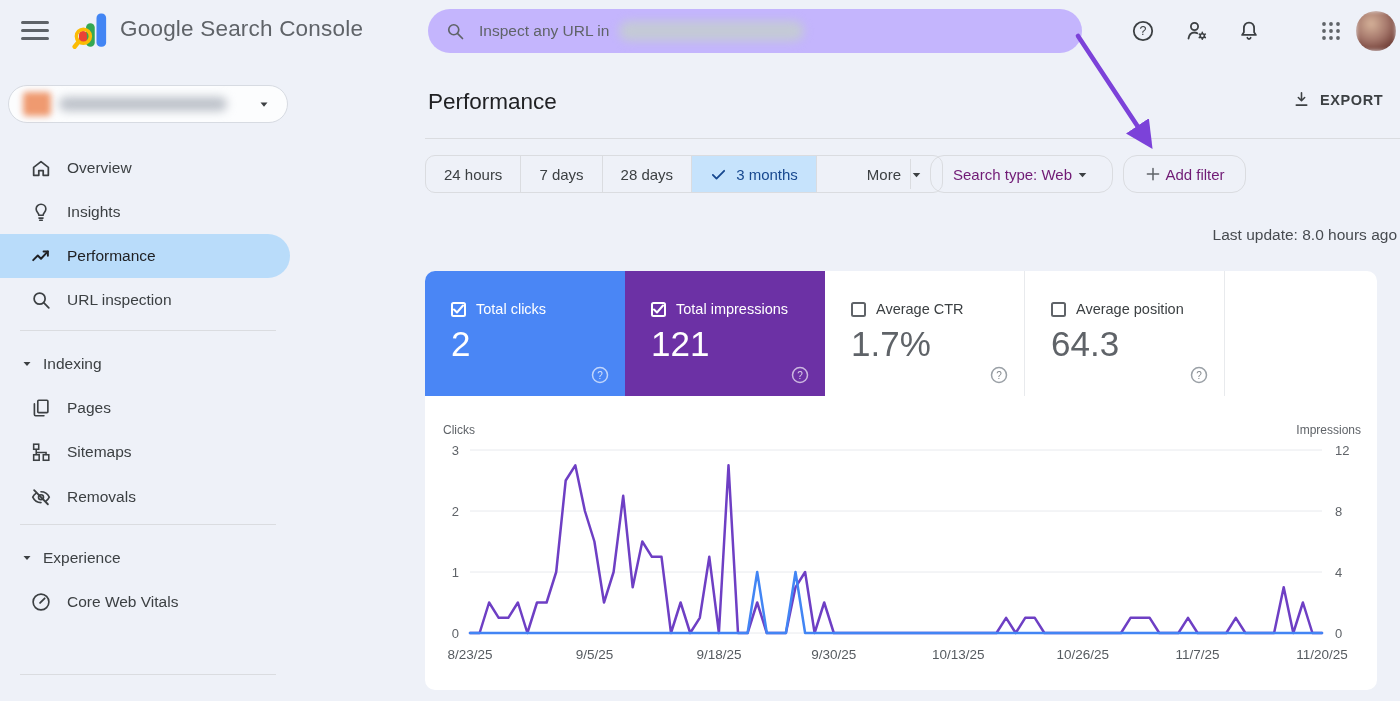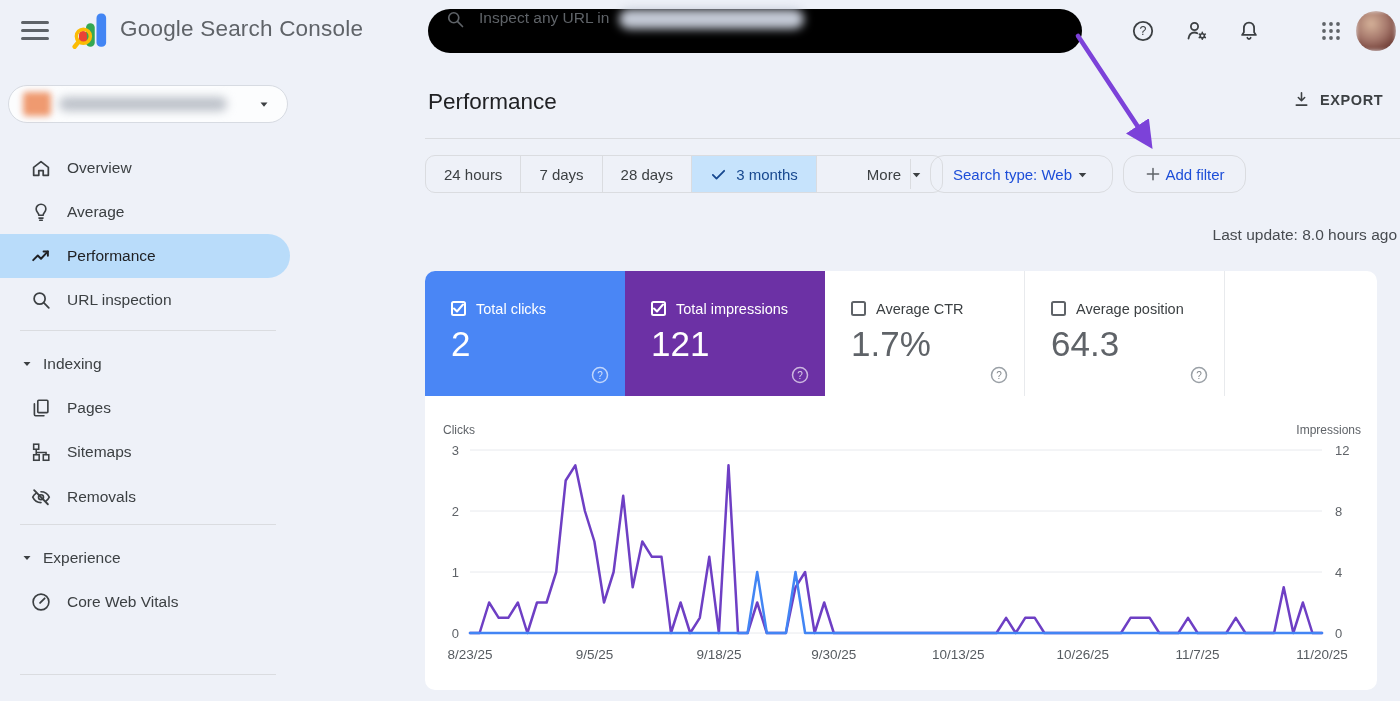--- a/index.html
+++ b/index.html
@@ -6,21 +6,21 @@
   html,body { width:1400px; height:701px; }
   body { font-family:"Liberation Sans", sans-serif; }
   #screen { position:relative; width:1400px; height:701px; background:#eef1f8; overflow:hidden; }
 
   
   .topbar { position:absolute; left:0; top:0; width:1400px; height:62px; }
   .hamburger { position:absolute; left:21px; top:21px; width:28px; height:20px; cursor:pointer; }
   .hamburger span { display:block; height:2.6px; background:#5f6368; border-radius:2px; margin-bottom:5.6px; }
   .logo { position:absolute; left:72px; top:10px; width:42px; height:42px; }
   .app-title { position:absolute; left:120px; top:16px; font-size:22.5px; color:#5f6368; letter-spacing:.2px; }
-  .searchbar { position:absolute; left:428px; top:9px; width:654px; height:44px; background:#000000; border-radius:22px; display:flex; cursor:text; }
+  .searchbar { position:absolute; left:428px; top:9px; width:654px; height:44px; background:#c4b5fd; border-radius:22px; display:flex; align-items:center; cursor:text; }
   .searchbar .s-icon { margin-left:17px; width:20px; height:20px; }
   .searchbar .ph { margin-left:14px; font-size:15.5px; color:#5f6368; white-space:nowrap; }
   .searchbar .blurblob { margin-left:10px; width:185px; height:20px; border-radius:10px; background:#c4cad6; filter:blur(5px); }
   .tb-icon { position:absolute; top:19px; width:24px; height:24px; cursor:pointer; }
   .avatar { position:absolute; left:1356px; top:11px; width:40px; height:40px; border-radius:50%; overflow:hidden; cursor:pointer; }
   .avatar div { width:100%; height:100%; background:radial-gradient(circle at 38% 32%, #d6b39a 0%, #a4766a 45%, #76443c 75%, #5d3a36 100%); filter:blur(2px); }
 
   
   .sidebar { position:absolute; left:0; top:62px; width:290px; height:639px; }
   .prop-pill { position:absolute; left:8px; top:23px; width:280px; height:38px; background:#fcfdfe; border:1px solid #d7dbe2; border-radius:19px; display:flex; align-items:center; cursor:pointer; }
@@ -43,34 +43,34 @@
   .export-btn .lbl { font-size:14.5px; font-weight:600; letter-spacing:.6px; color:#3c4043; }
   .header-divider { position:absolute; left:425px; top:138px; width:975px; height:1px; background:#dadce0; }
 
   
   .chip-group { position:absolute; left:425px; top:155px; height:38px; display:flex; border:1px solid #dadce0; border-radius:10px; overflow:hidden; }
   .chip { display:flex; align-items:center; padding:0 18px; font-size:15px; font-weight:500; color:#3c4043; border-right:1px solid #dadce0; cursor:pointer; white-space:nowrap; }
   .chip:last-child { border-right:none;margin-left:32px; }
   .chip.selected { background:#c6e3fc; color:#17488f; gap:9px; }
   .chip .caret { margin-left:8px; }
   .group-sep { position:absolute; left:910px; top:159px; width:1px; height:30px; background:#dadce0; }
-  .pill-btn { position:absolute; top:155px; height:38px; border:1px solid #dadce0; border-radius:14px; display:flex; align-items:center; justify-content:center; font-size:15px; font-weight:500; color:#1d4ed8; cursor:pointer; gap:3px; }
+  .pill-btn { position:absolute; top:155px; height:38px; border:1px solid #dadce0; border-radius:14px; display:flex; align-items:center; justify-content:center; font-size:15px; font-weight:500; color:#701a75; cursor:pointer; gap:3px; }
   #search-type-btn { left:930px; width:183px; }
   #add-filter-btn { left:1123px; width:123px; }
   .last-update { position:absolute; right:3px; top:226px; font-size:15.5px; color:#474b50; }
   .anno-arrow { position:absolute; left:1030px; top:16px; width:160px; height:160px; pointer-events:none; z-index:5; }
 
   
   .panel { position:absolute; left:425px; top:271px; width:952px; height:419px; background:#ffffff; border-radius:10px; }
   .cards-row { position:absolute; left:0; top:0; width:800px; height:125px; display:flex; border-bottom:1px solid #e8eaed; }
   .card { position:relative; width:200px; height:125px; cursor:pointer; }
   .card.blue { background:#4a86f5; border-radius:10px 0 0 0; }
   .card.purple { background:#6c31a5; }
   .card.white { background:#ffffff; border-right:1px solid #e8eaed; }
-  .card-head { position:absolute; left:26px; top:30px; display:flex; align-items:flex-start; gap:10px; }
+  .card-head { position:absolute; left:26px; top:30px; display:flex; align-items:center; gap:10px; }
   .cbx { width:15px; height:15px; border-radius:2.5px; position:relative; flex:0 0 15px; }
   .card.blue .cbx, .card.purple .cbx { border:2px solid #ffffff; }
   .card.white .cbx { border:2px solid #5f6368; }
   .card-label { font-size:14.5px; }
   .card.blue .card-label, .card.purple .card-label { color:#ffffff; }
   .card.white .card-label { color:#3c4043; }
   .card-value { position:absolute; left:26px; top:53px; font-size:35px; }
   .card.blue .card-value, .card.purple .card-value { color:#ffffff; }
   .card.white .card-value { color:#5f6368; }
   .q-icon { position:absolute; right:15px; bottom:11px; width:20px; height:20px; }
@@ -158,21 +158,21 @@
       <svg class="nav-icon" viewBox="0 0 24 24">
           <path d="M4 11.3 12 5l8 6.3V20h-5.6v-5.2h-4.8V20H4z" fill="none" stroke="#3c4043" stroke-width="1.9" stroke-linejoin="round"></path>
         </svg>
       <span class="nav-label">Overview</span>
     </div>
     <div class="nav-item" style="top:128px">
       <svg class="nav-icon" viewBox="0 0 24 24">
         <path d="M12 3.5a5.3 5.3 0 0 1 5.3 5.3c0 2.1-1.2 3.3-2 4.3-.6.8-.9 1.4-.9 2.4h-4.8c0-1-.3-1.6-.9-2.4-.8-1-2-2.2-2-4.3A5.3 5.3 0 0 1 12 3.5z" fill="none" stroke="#3c4043" stroke-width="1.8" stroke-linejoin="round"></path>
         <path d="M9.8 18.6h4.4M10.6 21h2.8" stroke="#3c4043" stroke-width="1.8" stroke-linecap="round"></path>
       </svg>
-      <span class="nav-label">Average</span>
+      <span class="nav-label">Insights</span>
     </div>
     <div class="nav-item selected" style="top:172px">
       <svg class="nav-icon" viewBox="0 0 24 24">
         <path d="M3.5 16.5l5-5 3.5 3.5 7.5-8" fill="none" stroke="#202124" stroke-width="2.1" stroke-linecap="round" stroke-linejoin="round"></path>
         <path d="M14.8 7h4.7v4.7" fill="none" stroke="#202124" stroke-width="2.1" stroke-linecap="round" stroke-linejoin="round"></path>
       </svg>
       <span class="nav-label">Performance</span>
     </div>
     <div class="nav-item" style="top:216px">
       <svg class="nav-icon" viewBox="0 0 24 24">

